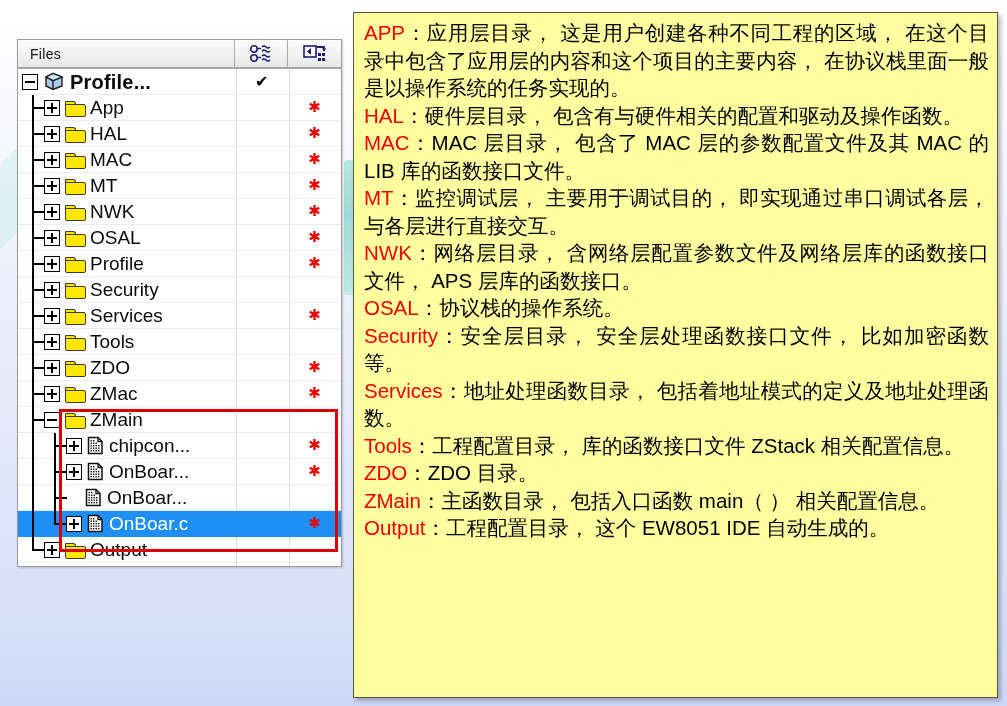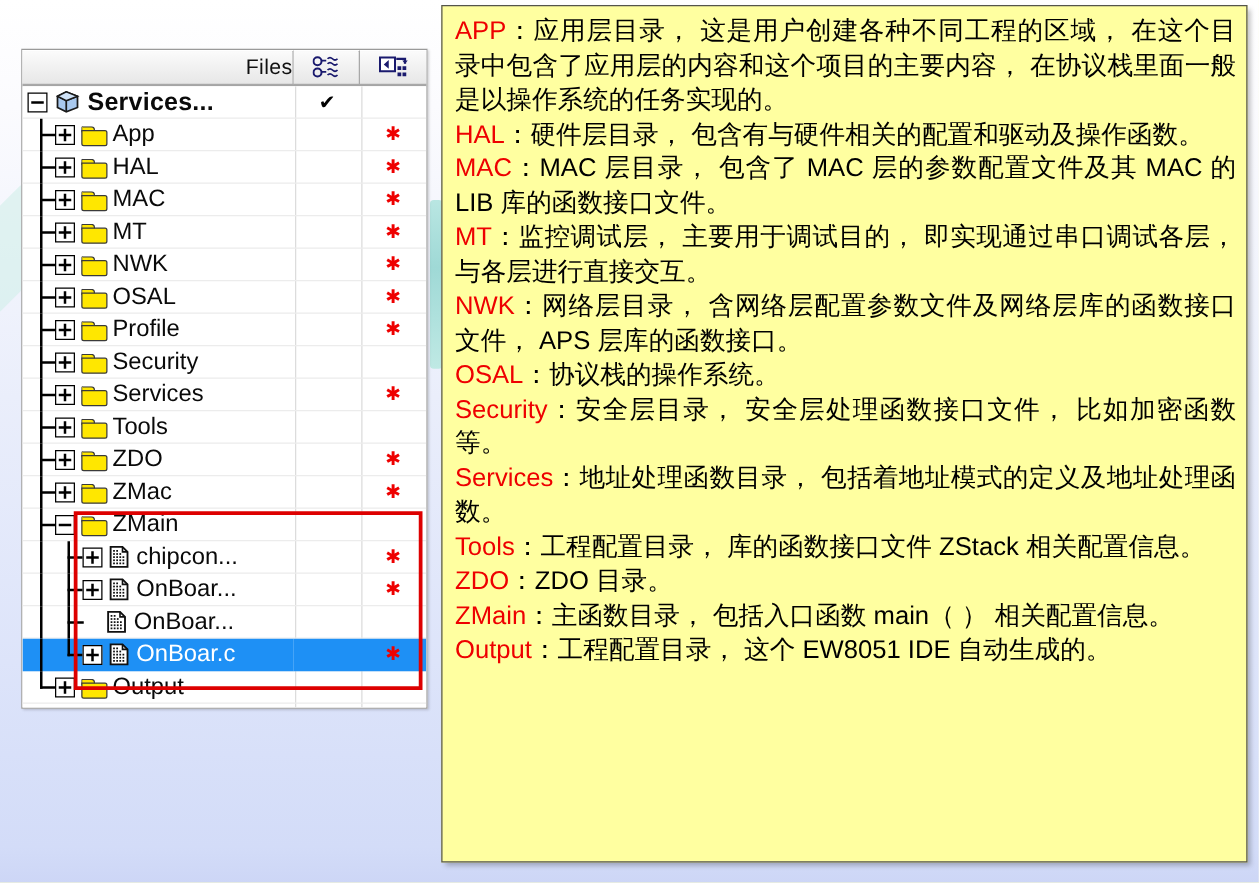--- a/index.html
+++ b/index.html
@@ -60,23 +60,23 @@
     background: linear-gradient(to bottom,#fbfbfb 0%, #f0f0f0 55%, #e7e7e7 100%);
     border-right: 1px solid #a8a8a8;
     border-bottom: 1px solid #a8a8a8;
     border-top: 1px solid #ffffff;
     display: flex;
     align-items: center;
     justify-content: center;
   }
   #hdr-files {
     flex: 1 1 auto;
-    justify-content: flex-end;
+    justify-content: flex-start;
     padding-left: 12px;
-    font-size: 17px;
+    font-size: 14px;
     color: #111;
     letter-spacing: .3px;
   }
   #hdr-icon1 { width: 53px; }
   #hdr-icon2 { width: 53px; border-right: none; }
 
   #tree-body {
     position: relative;
     height: 497px;
     overflow: hidden;
@@ -224,21 +224,21 @@
     border: 3px solid #dd0000;
     box-sizing: border-box;
     pointer-events: none;
     z-index: 5;
   }
 
   
   #note-panel {
     position: absolute;
     left: 353px;
-    top: 4px;
+    top: 12px;
     width: 645px;
     height: 686px;
     background: #ffffa0;
     border: 1px solid #55554c;
     box-sizing: border-box;
     box-shadow: 3px 3px 4px rgba(0,0,0,.25);
     padding: 6px 8px 6px 10px;
     overflow: hidden;
   }
   .note-line {
@@ -300,21 +300,21 @@
         <span class="indent" style="width:4px"></span>
         <span class="expander"></span>
         <span class="cube">
           <svg width="22" height="19" viewBox="0 0 22 19">
             <path d="M3 5 L10 1.5 L19 5 L19 14 L10 17.5 L3 14 Z" fill="#a8c8ee" stroke="#1a1a1a" stroke-width="1.4"></path>
             <path d="M3 5 L10 8.5 L19 5" fill="none" stroke="#1a1a1a" stroke-width="1.4"></path>
             <path d="M10 8.5 L10 17.5" fill="none" stroke="#1a1a1a" stroke-width="1.4"></path>
             <path d="M3 5 L10 1.5 L19 5 L10 8.5 Z" fill="#cfe2f7" stroke="#1a1a1a" stroke-width="1.2"></path>
           </svg>
         </span>
-        <span class="label bold-label">Services...</span>
+        <span class="label bold-label">Profile...</span>
       </div>
       <div class="mid-cell">
         <span class="check">✔</span>
       </div>
       <div class="star-cell"></div>
     </div>
 
     <div id="rows-container">
         <div class="row">
           <div class="name-cell">

